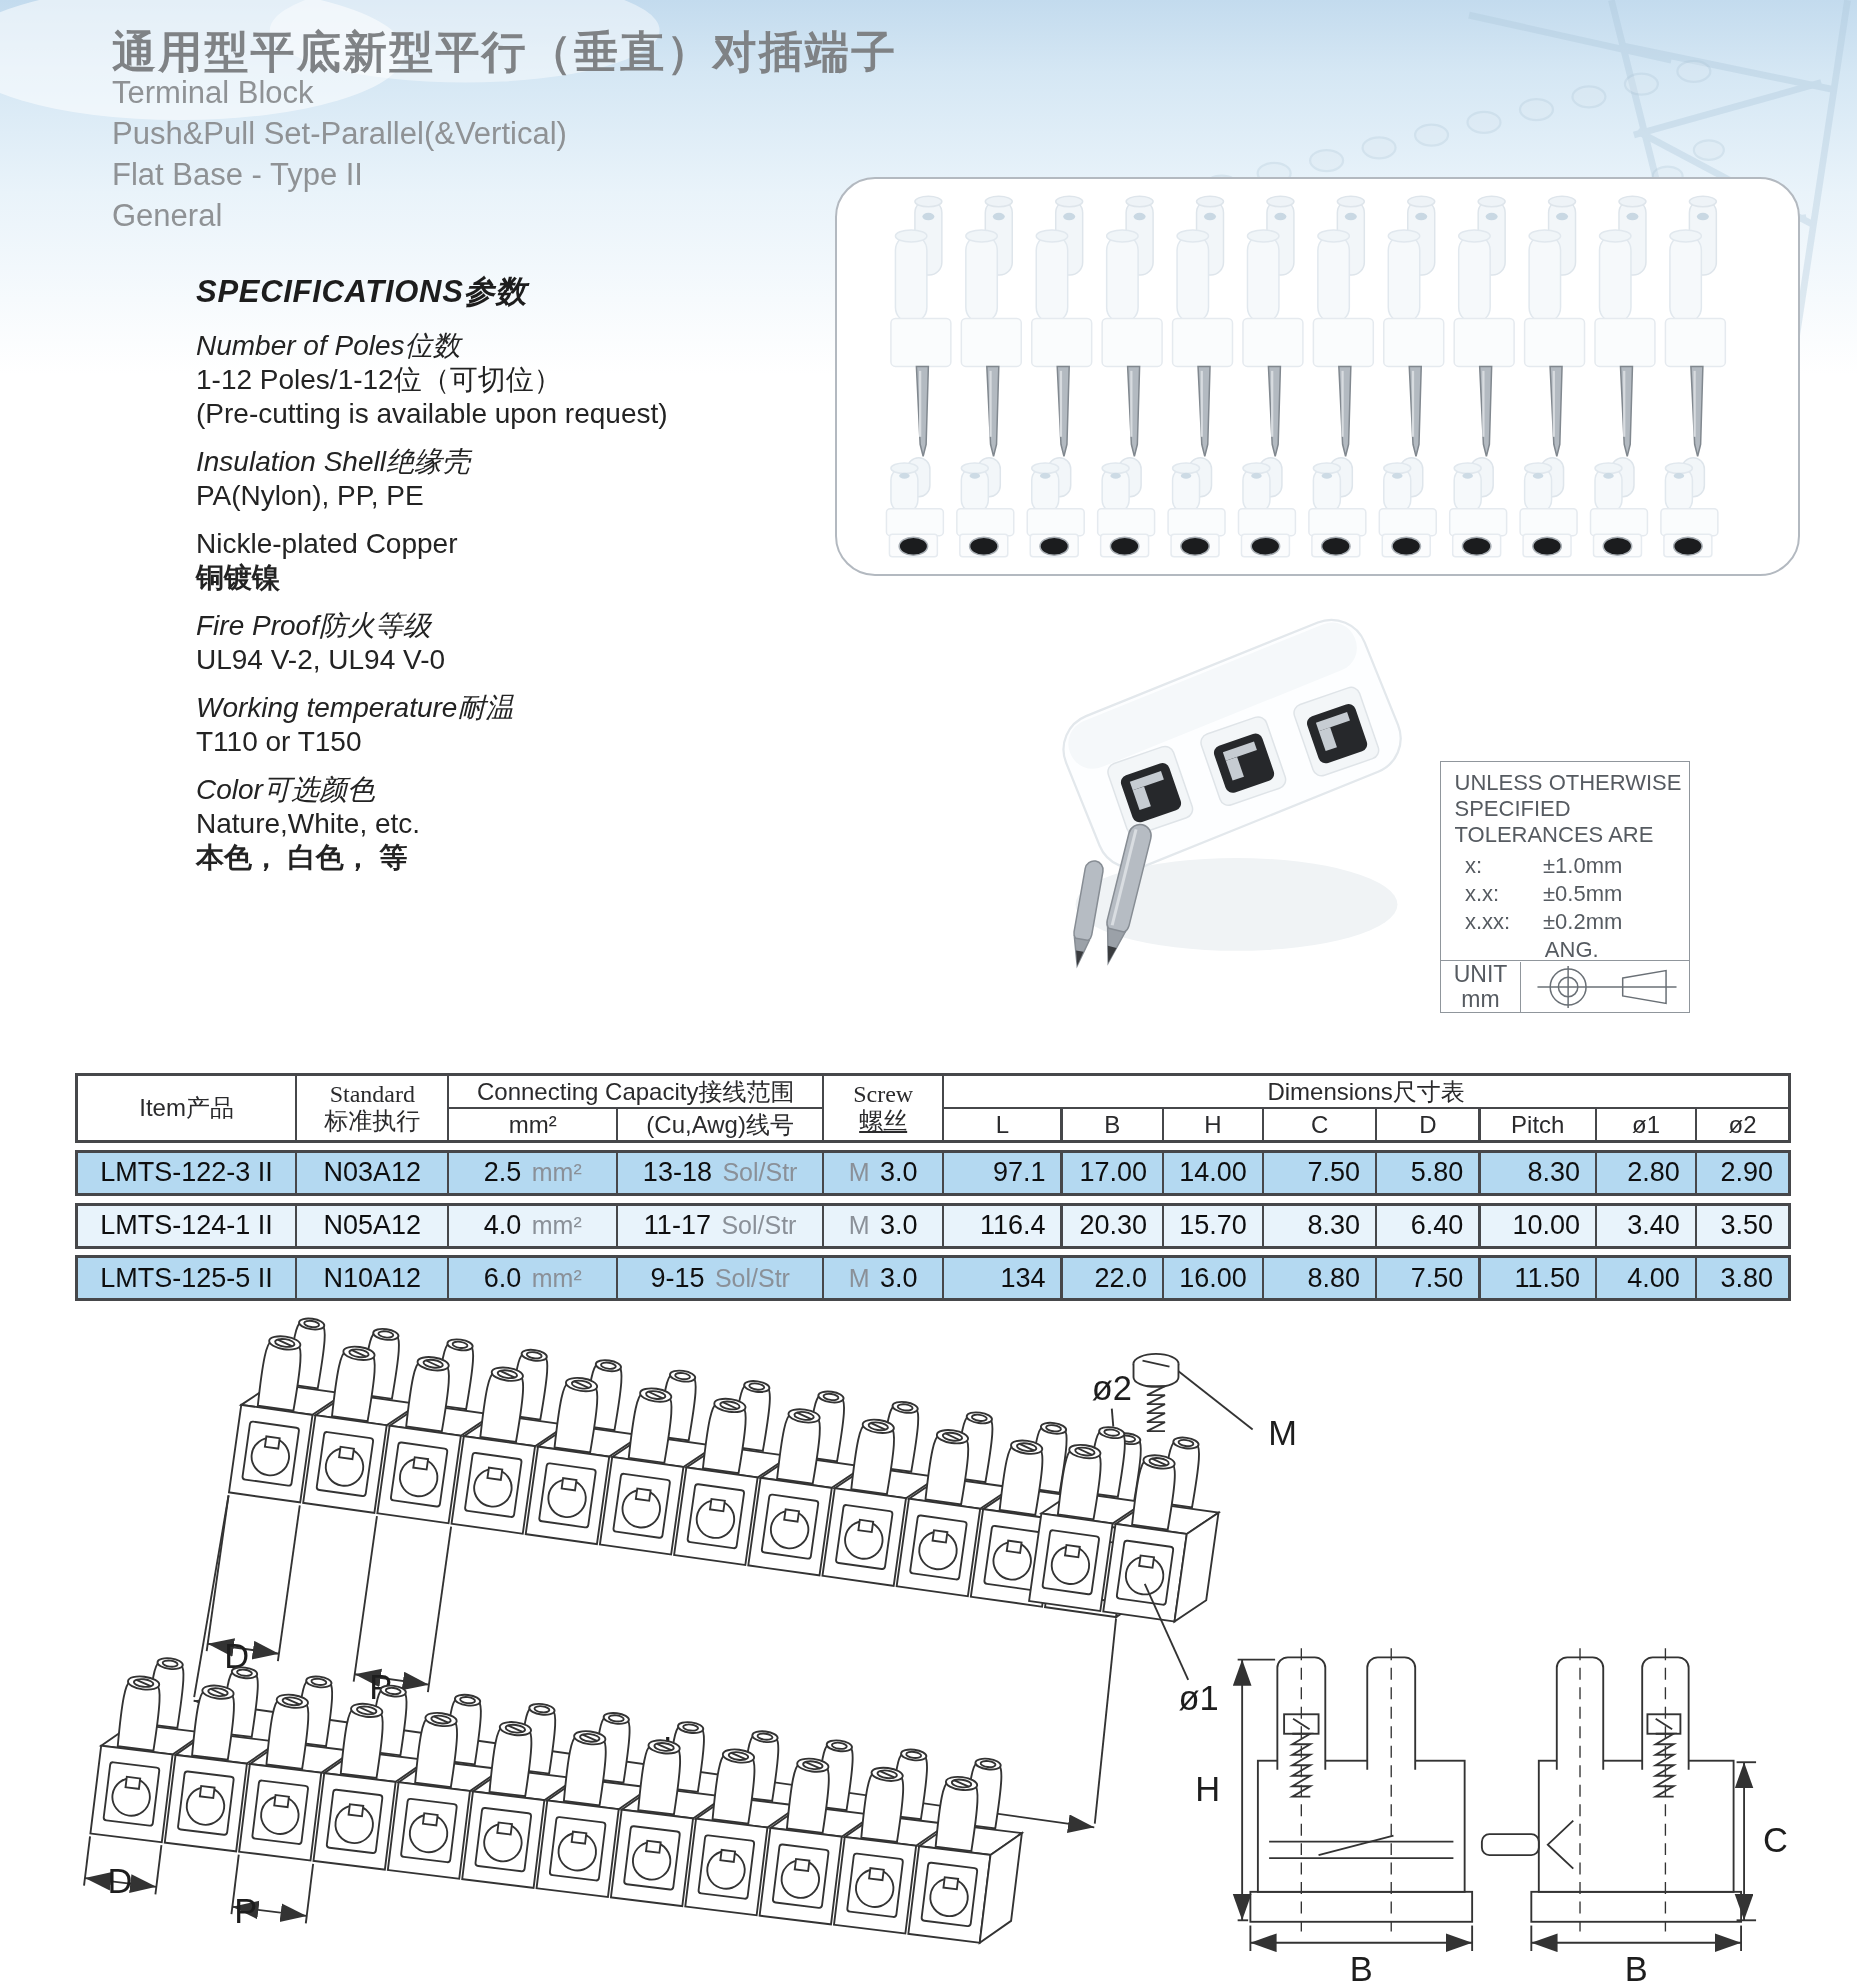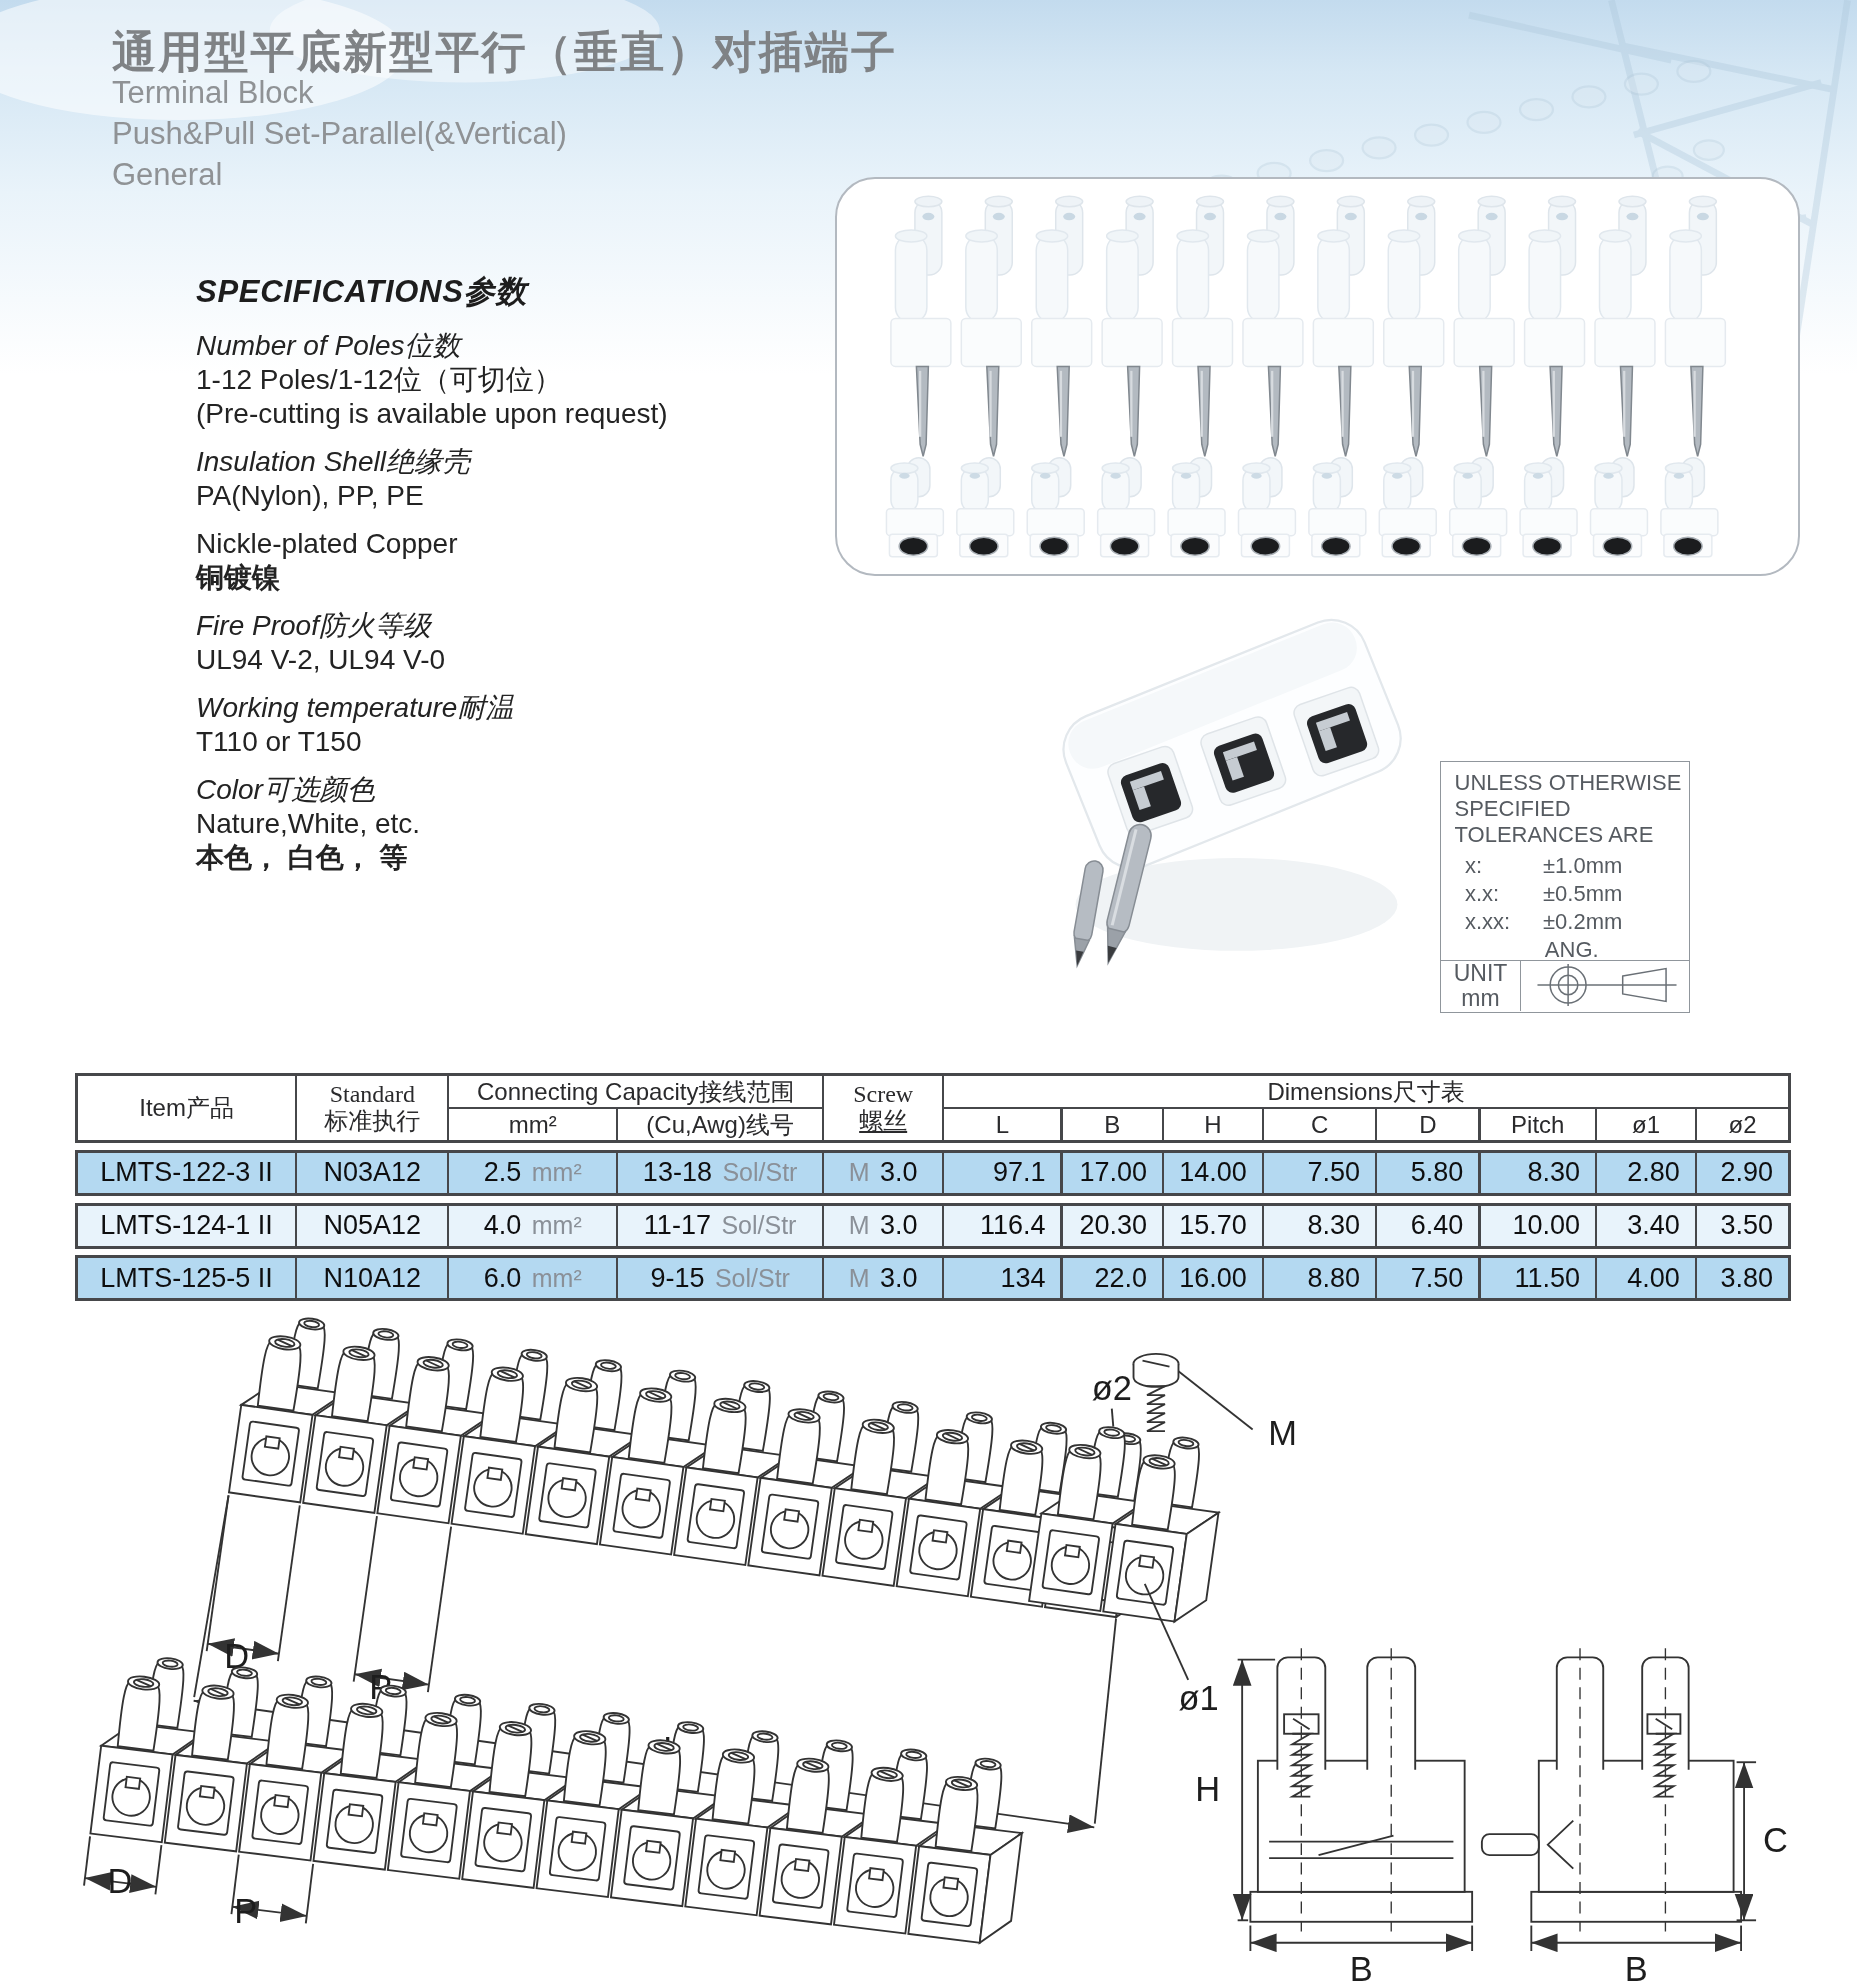--- a/index.html
+++ b/index.html
@@ -25,21 +25,21 @@
   .closeup{position:absolute;left:1019px;top:605px;width:450px;height:408px;}
   
   .tol-box{position:absolute;left:1440px;top:761px;width:250px;height:252px;
            border:1.5px solid #90969c;color:#565b61;font-size:22px;box-sizing:border-box;background:#fff;}
   .tol-main{padding:7.5px 0 0 13.5px;}
   .tol-title{line-height:26px;}
   .tol-rows{margin:4.5px 0 0 10.5px;}
   .tol-row{display:grid;grid-template-columns:78px auto;line-height:28px;}
   .tol-ang{text-align:center;line-height:27px;}
   .tol-bottom{position:absolute;left:0;bottom:0;width:100%;height:52px;border-top:1.5px solid #90969c;
-              display:flex;align-items:flex-start;box-sizing:border-box;}
+              display:flex;align-items:center;box-sizing:border-box;}
   .tol-unit{width:79px;border-right:1.5px solid #90969c;display:flex;flex-direction:column;
             align-items:center;justify-content:center;font-size:23px;line-height:25px;}
   .tol-sym{flex:1;display:flex;align-items:center;justify-content:center;}
   
   .spec-table{position:absolute;left:75px;top:1025px;width:1716px;}
   .band{border:3px solid #46474a;background:#46474a;display:grid;gap:2.2px;
         grid-template-columns:129fr 89fr 99fr 121fr 70fr 69fr 59fr 58fr 66fr 60fr 68fr 58fr 54fr;}
   .band.header{grid-template-rows:31px 31px;
       grid-template-areas:"it st cap cap sc dm dm dm dm dm dm dm dm"
                           "it st mm  cu  sc c1 c2 c3 c4 c5 c6 c7 c8";margin-top:48px;}
@@ -104,20 +104,21 @@
             <ellipse cx="2005" cy="375" rx="20" ry="13"></ellipse>
         </g>
       </g>
     </svg>
   </div>
 
   <div class="title-zh">通用型平底新型平行（垂直）对插端子</div>
   <div class="title-en">
     <div>Terminal Block</div>
     <div>Push&amp;Pull Set-Parallel(&amp;Vertical)</div>
+    <div>Flat Base - Type II</div>
     <div>General</div>
   </div>
 
   <div class="specs">
     <div class="spec-heading">SPECIFICATIONS参数</div>
     <div class="spec-item">
       <div class="spec-label">Number of Poles位数</div>
       <div>1-12 Poles/1-12位（可切位）</div>
       <div>(Pre-cutting is available upon request)</div>
     </div>

